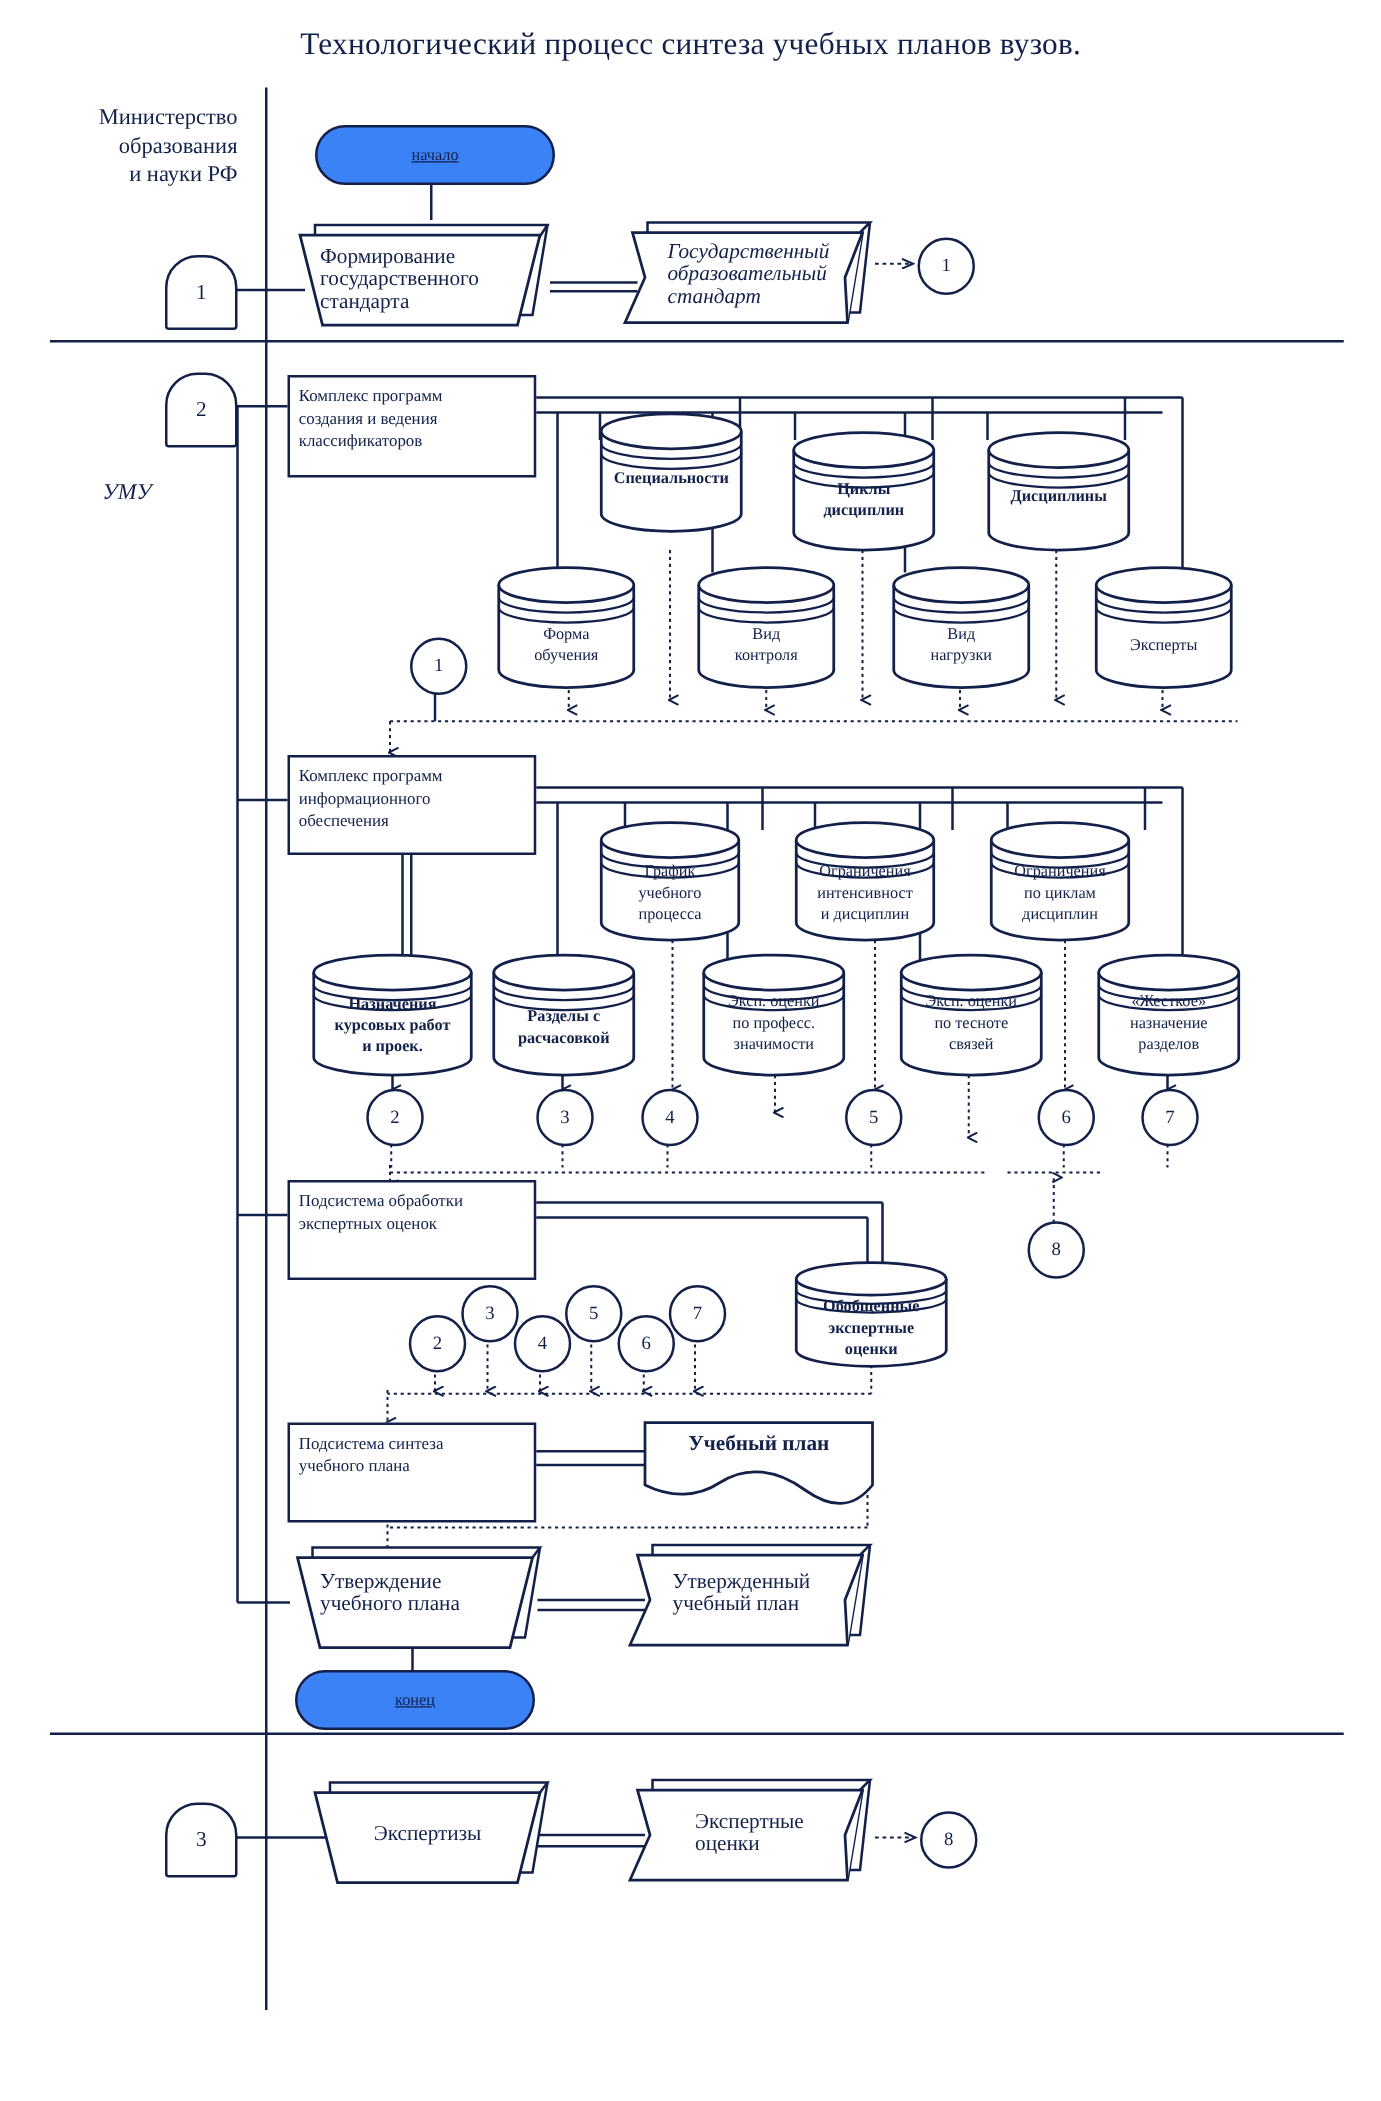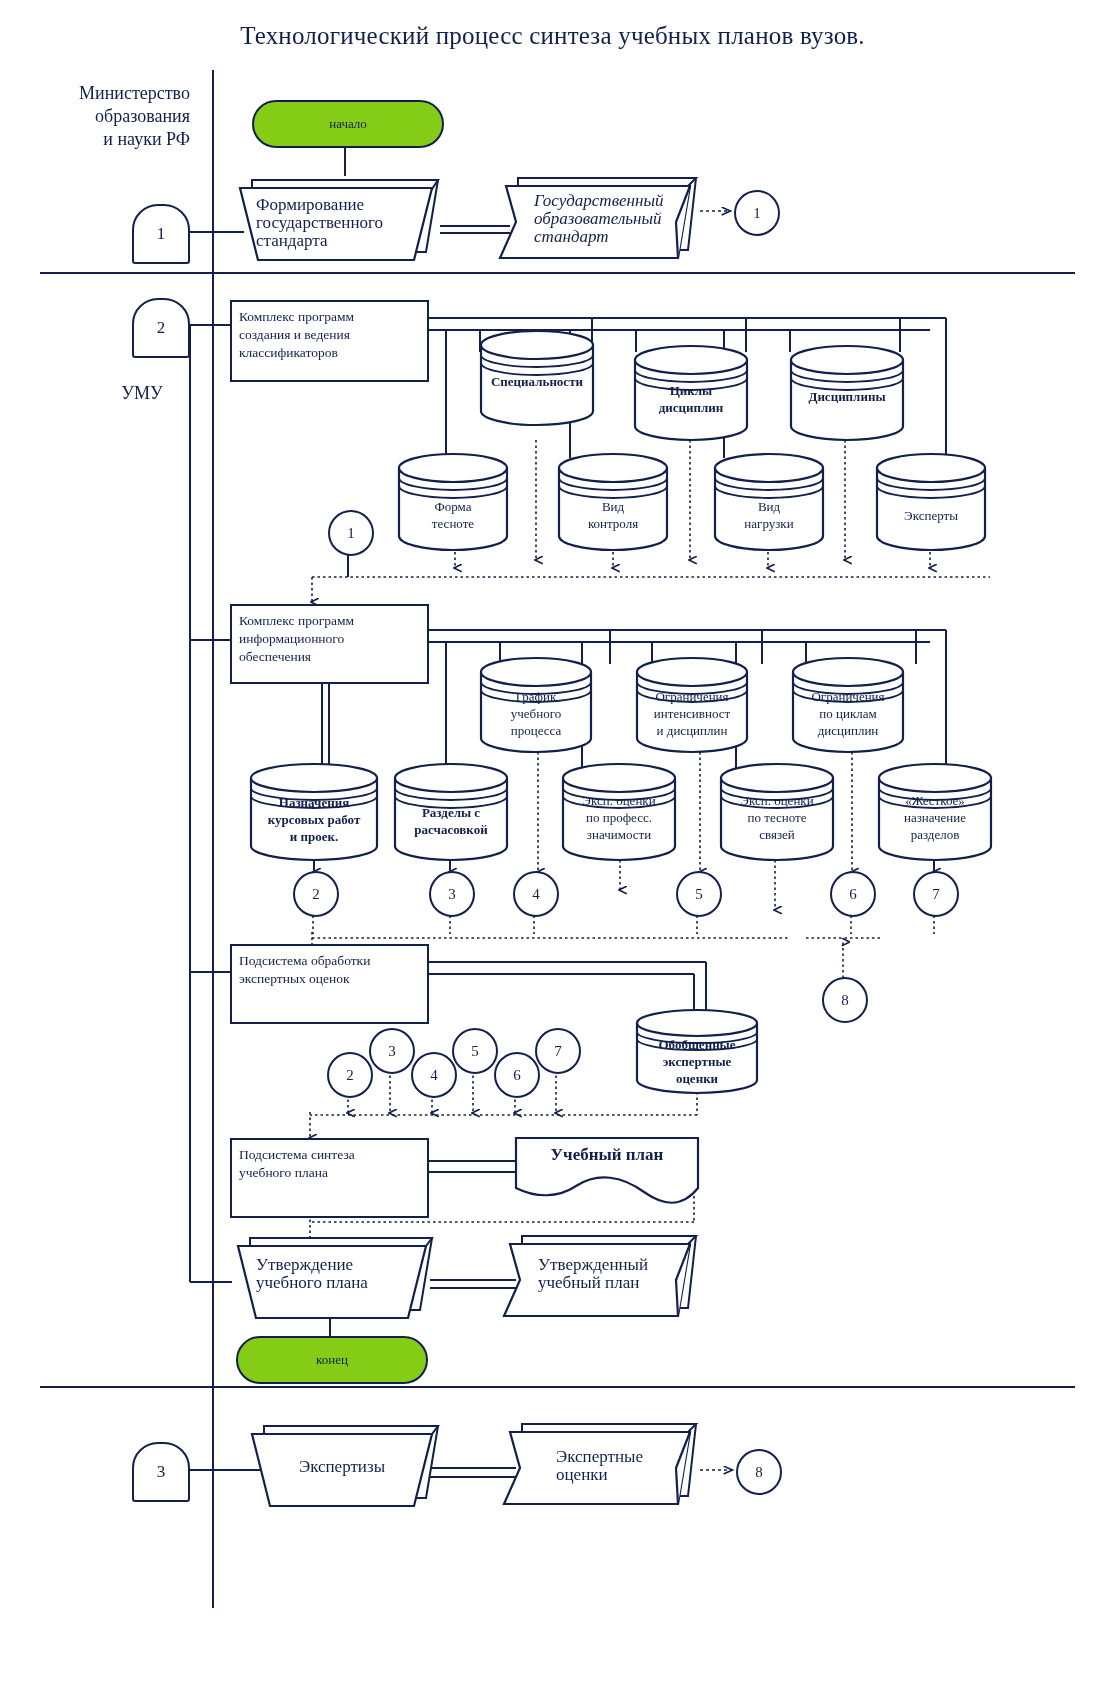--- a/index.html
+++ b/index.html
@@ -29,21 +29,21 @@
   
   .lane-label{
     position:absolute;
     font-family:"Liberation Serif", serif;
     font-size:18px;
     line-height:23px;
     color:#12204a;
     text-align:right;
     white-space:pre-line;
   }
-  .lane-label.left-al{text-align:center;}
+  .lane-label.left-al{text-align:left;font-style:italic;}
 
   
   .hrule{
     position:absolute;
     height:0;
     border-top:2.5px solid #12204a;
   }
   .vrule{
     position:absolute;
     width:0;
@@ -60,24 +60,25 @@
     padding:6px 6px 4px 7px;
     white-space:pre-line;
     font-family:"Liberation Serif", serif;
   }
 
   
   .term{
     position:absolute;
     border:2.2px solid #12204a;
     border-radius:999px;
-    background:#84cc16;
+    background:#3b82f6;
     display:flex;align-items:center;justify-content:center;
     font-size:13px;
     font-family:"Liberation Serif", serif;
+    text-decoration:underline;
   }
 
   
   .conn{
     position:absolute;
     border:2px solid #12204a;
     border-radius:50%;
     background:#fff;
     display:flex;align-items:center;justify-content:center;
     font-size:15px;
@@ -344,21 +345,21 @@
   </div>
 
   <div class="cyl" style="left:396px; top:452px; width:114px; height:100px;">
     <svg width="114" height="100" viewBox="0 0 114 100">
       <path d="M3,16 L3,84 A54,14 0 0 0 111,84 L111,16" fill="#fff" stroke="#12204a" stroke-width="2.2"></path>
       <ellipse cx="57" cy="16" rx="54" ry="14" fill="#fff" stroke="#12204a" stroke-width="2.2"></ellipse>
       <path d="M3,26 A54,12 0 0 0 111,26" fill="none" stroke="#12204a" stroke-width="1.8"></path>
       <path d="M3,34 A54,12 0 0 0 111,34" fill="none" stroke="#12204a" stroke-width="1.8"></path>
     </svg>
     <div class="cyl-txt thin" style="top:46px; font-weight:normal;">Форма
-тесноте</div>
+обучения</div>
   </div>
 
   <div class="cyl" style="left:556px; top:452px; width:114px; height:100px;">
     <svg width="114" height="100" viewBox="0 0 114 100">
       <path d="M3,16 L3,84 A54,14 0 0 0 111,84 L111,16" fill="#fff" stroke="#12204a" stroke-width="2.2"></path>
       <ellipse cx="57" cy="16" rx="54" ry="14" fill="#fff" stroke="#12204a" stroke-width="2.2"></ellipse>
       <path d="M3,26 A54,12 0 0 0 111,26" fill="none" stroke="#12204a" stroke-width="1.8"></path>
       <path d="M3,34 A54,12 0 0 0 111,34" fill="none" stroke="#12204a" stroke-width="1.8"></path>
     </svg>
     <div class="cyl-txt" style="top:46px; font-weight:normal;">Вид

